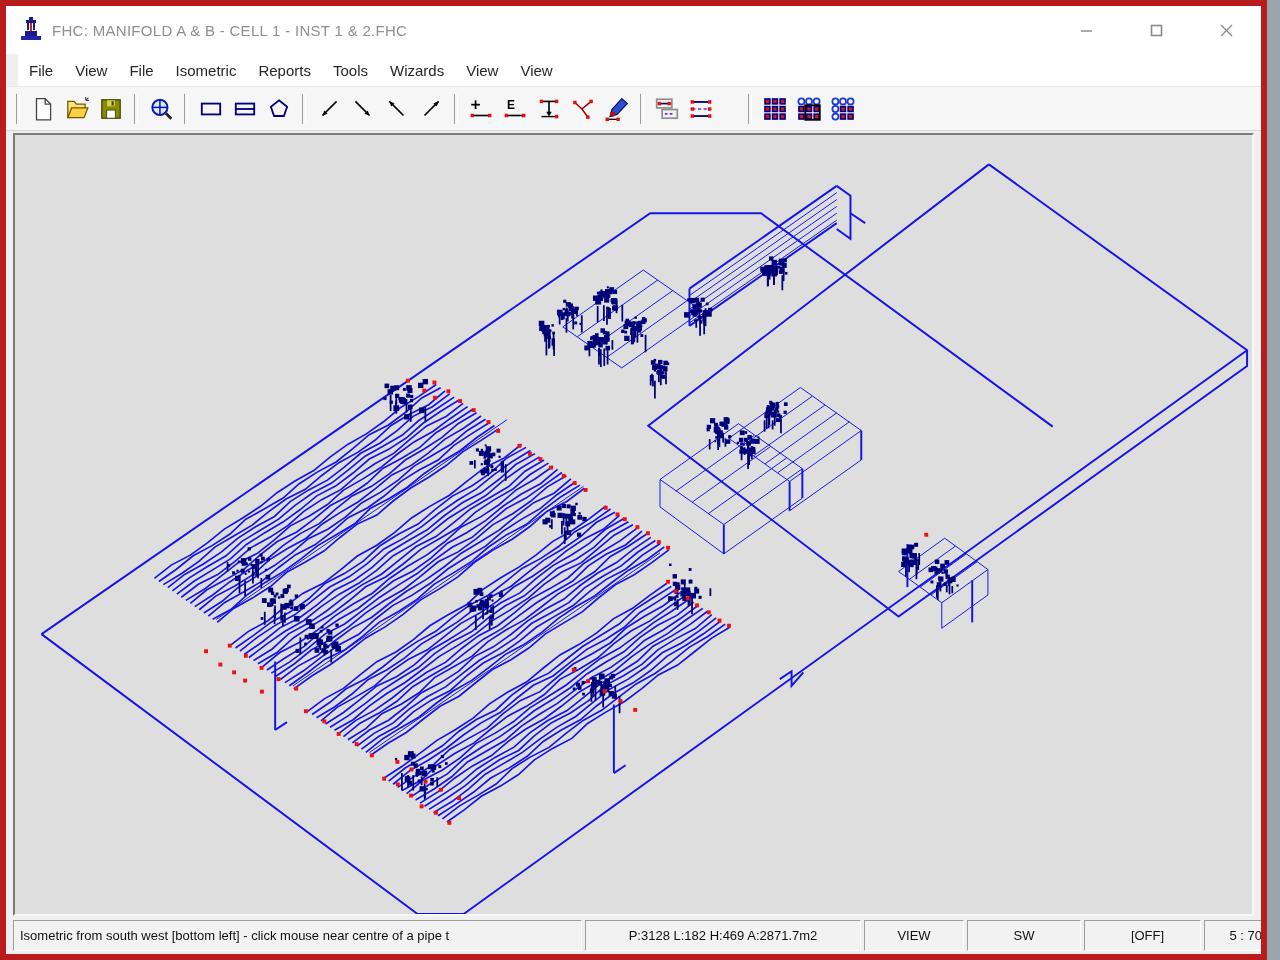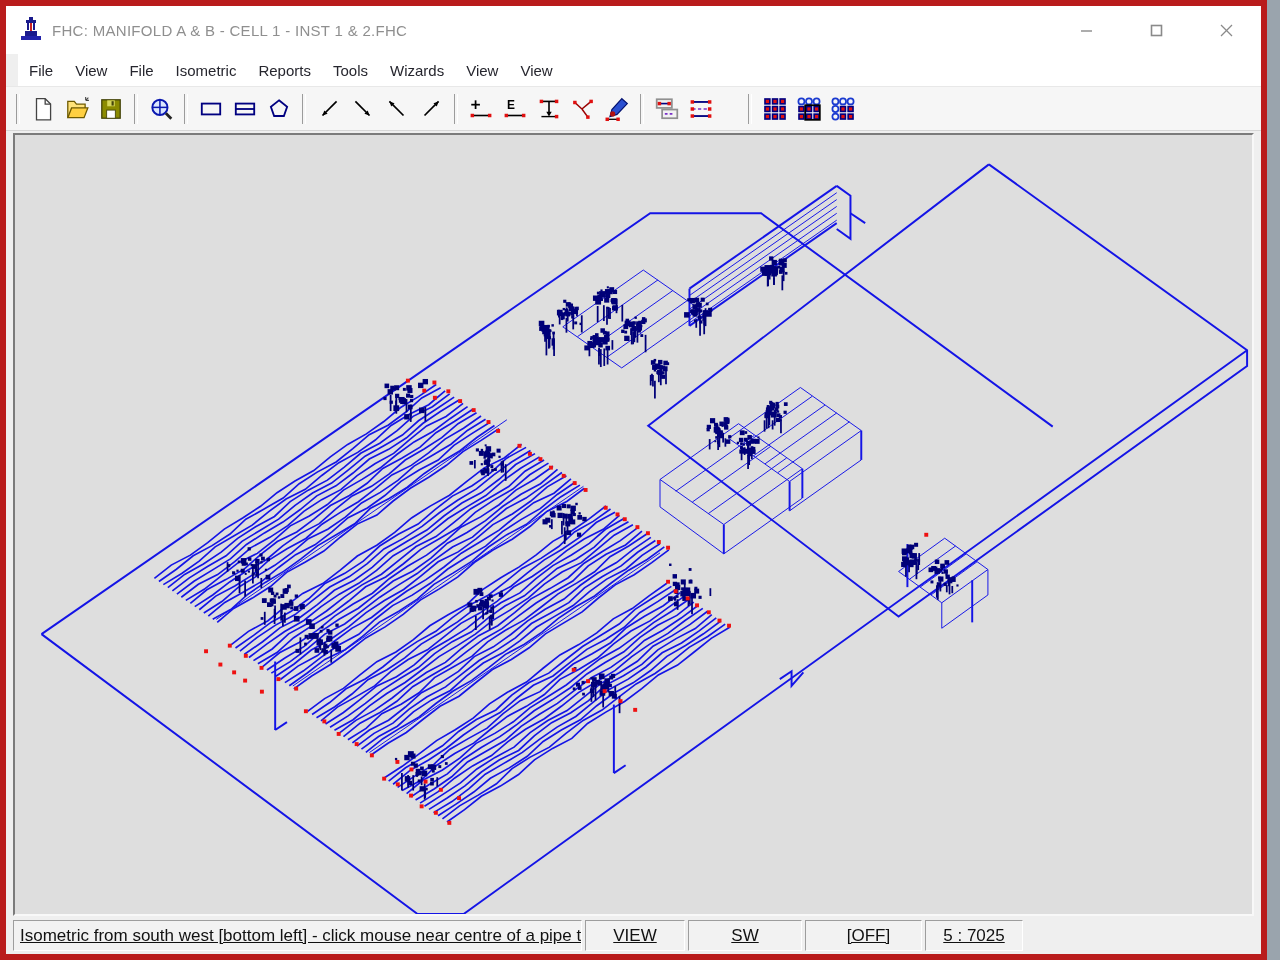--- a/index.html
+++ b/index.html
@@ -22,21 +22,21 @@
   .tb-sep{width:2px;height:30px;border-left:1px solid #9c9c9c;border-right:1px solid #ffffff;margin:0 6px;}
   .tb-group{display:flex;align-items:center;}
   .tbtn{width:32px;height:30px;display:flex;align-items:center;justify-content:center;border:1px solid transparent;}
   
   .canvas-wrap{flex:1 1 auto;margin:2px 7px 2px 7px;border-top:2px solid #7b7b7b;border-left:2px solid #7b7b7b;
                border-right:2px solid #f8f8f8;border-bottom:2px solid #f8f8f8;background:#dedede;position:relative;overflow:hidden;}
   .canvas-wrap svg{display:block;width:100%;height:100%;}
   
   .statusbar{height:31px;flex:0 0 auto;display:flex;align-items:stretch;padding:2px 2px 3px 7px;gap:3px;background:#efefef;}
   .sb-panel{border:1px solid;border-color:#9d9d9d #ffffff #ffffff #9d9d9d;background:#f2f2f2;
-            font-size:17px;color:#111;display:flex;align-items:center;padding:0 6px;white-space:nowrap;overflow:hidden;text-decoration:underline;}
+            font-size:13px;color:#111;display:flex;align-items:center;padding:0 6px;white-space:nowrap;overflow:hidden;}
   .sb-center{justify-content:center;}
 </style>
 </head>
 <body>
 
 <div class="window">
 
   <div class="titlebar">
     <span class="app-icon">
       <svg viewBox="0 0 26 30" width="26" height="30">
@@ -1315,19 +1315,20 @@
           <rect x="425.7" y="266.5" width="4" height="4" fill="#ee1111"></rect>
         </g>
         <g>
           <rect x="926.2" y="406.5" width="4" height="4" fill="#ee1111"></rect>
         </g>
       </svg>
   </div>
 
   <div class="statusbar" id="statusbar">
       <div class="sb-panel" style="width: 555px; flex: 0 0 555px;">Isometric from south west [bottom left] - click mouse near centre of a pipe t</div>
+      <div class="sb-panel sb-center" style="width: 262px; flex: 0 0 262px;">P:3128 L:182 H:469 A:2871.7m2</div>
       <div class="sb-panel sb-center" style="width: 86px; flex: 0 0 86px;">VIEW</div>
       <div class="sb-panel sb-center" style="width: 100px; flex: 0 0 100px;">SW</div>
       <div class="sb-panel sb-center" style="width: 93px; flex: 0 0 93px; padding-left: 16px;">[OFF]</div>
       <div class="sb-panel sb-center" style="width: 84px; flex: 0 0 84px;">5 : 7025</div>
     </div>
 
 </div>
 
 </body></html>

